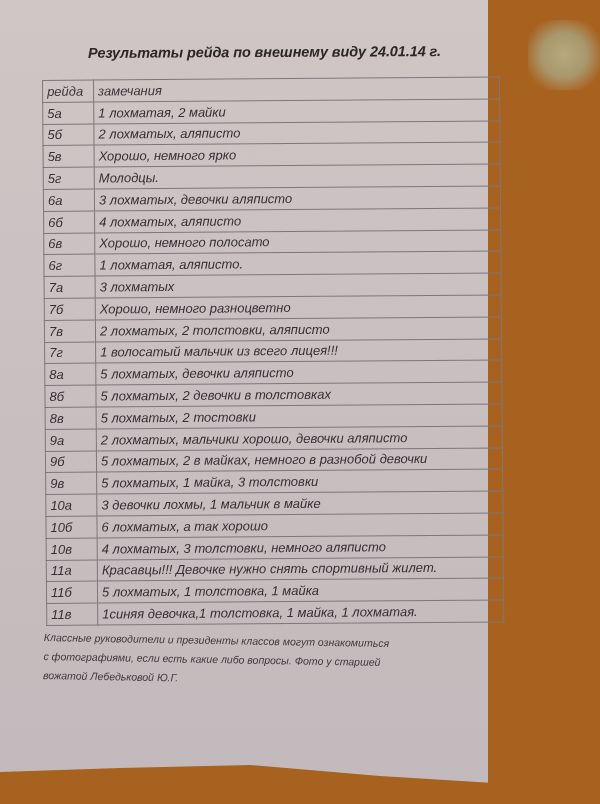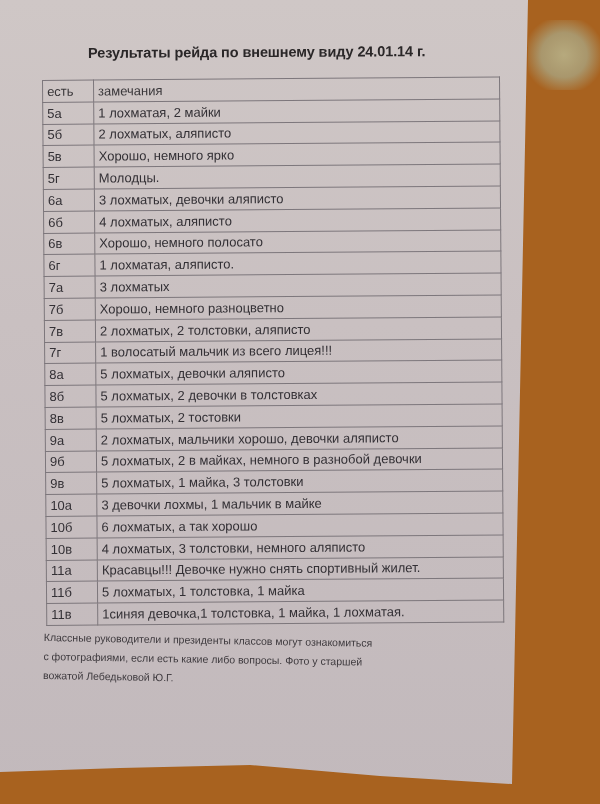--- a/index.html
+++ b/index.html
@@ -7,23 +7,24 @@
       width: 600px; height: 804px; overflow: hidden; position: relative;
       background: #a8621f;
       font-family: "Liberation Sans", sans-serif;
     }
     .wall-stain {
       position: absolute; left: 528px; top: 20px; width: 72px; height: 70px;
       background: radial-gradient(ellipse at 50% 50%, #b9b68e 0%, #a9a07a 45%, rgba(168,98,31,0) 80%);
       opacity: 0.85;
     }
     .paper {
-      position: absolute; left: 0; top: 0; width: 600px; height: 804px;
+      position: absolute; left: 0; top: 0; width: 488px; height: 804px;
       background: linear-gradient(180deg, #cfc7c6 0%, #c9c0c1 40%, #c2b9bc 100%);
       clip-path: polygon(0 0, 528px 0, 512px 784px, 380px 776px, 250px 765px, 120px 768px, 0 772px);
+      font-style: italic;
     }
     .title {
       position: absolute; left: 88px; top: 44px;
       font-size: 14.5px; font-weight: bold; color: #2a2728; letter-spacing: -0.1px;
       transform: rotate(-0.3deg);
     }
     .sheet-table {
       position: absolute; left: 42px; top: 80px; width: 458px;
       border-collapse: collapse; color: #333035; font-size: 13px;
       transform: rotate(-0.45deg); transform-origin: 0 0;
@@ -44,21 +45,21 @@
 <body>
 
 <div class="wall-stain"></div>
 
 <div class="paper">
   <div class="title">Результаты рейда по внешнему виду  24.01.14 г.</div>
 
   <table class="sheet-table">
     <thead>
       <tr>
-        <th class="col-class">есть</th>
+        <th class="col-class">рейда</th>
         <th>замечания</th>
       </tr>
     </thead>
     <tbody id="table-body">
         <tr>
           <td>5а</td>
           <td>1 лохматая, 2 майки</td>
         </tr>
         <tr>
           <td>5б</td>

